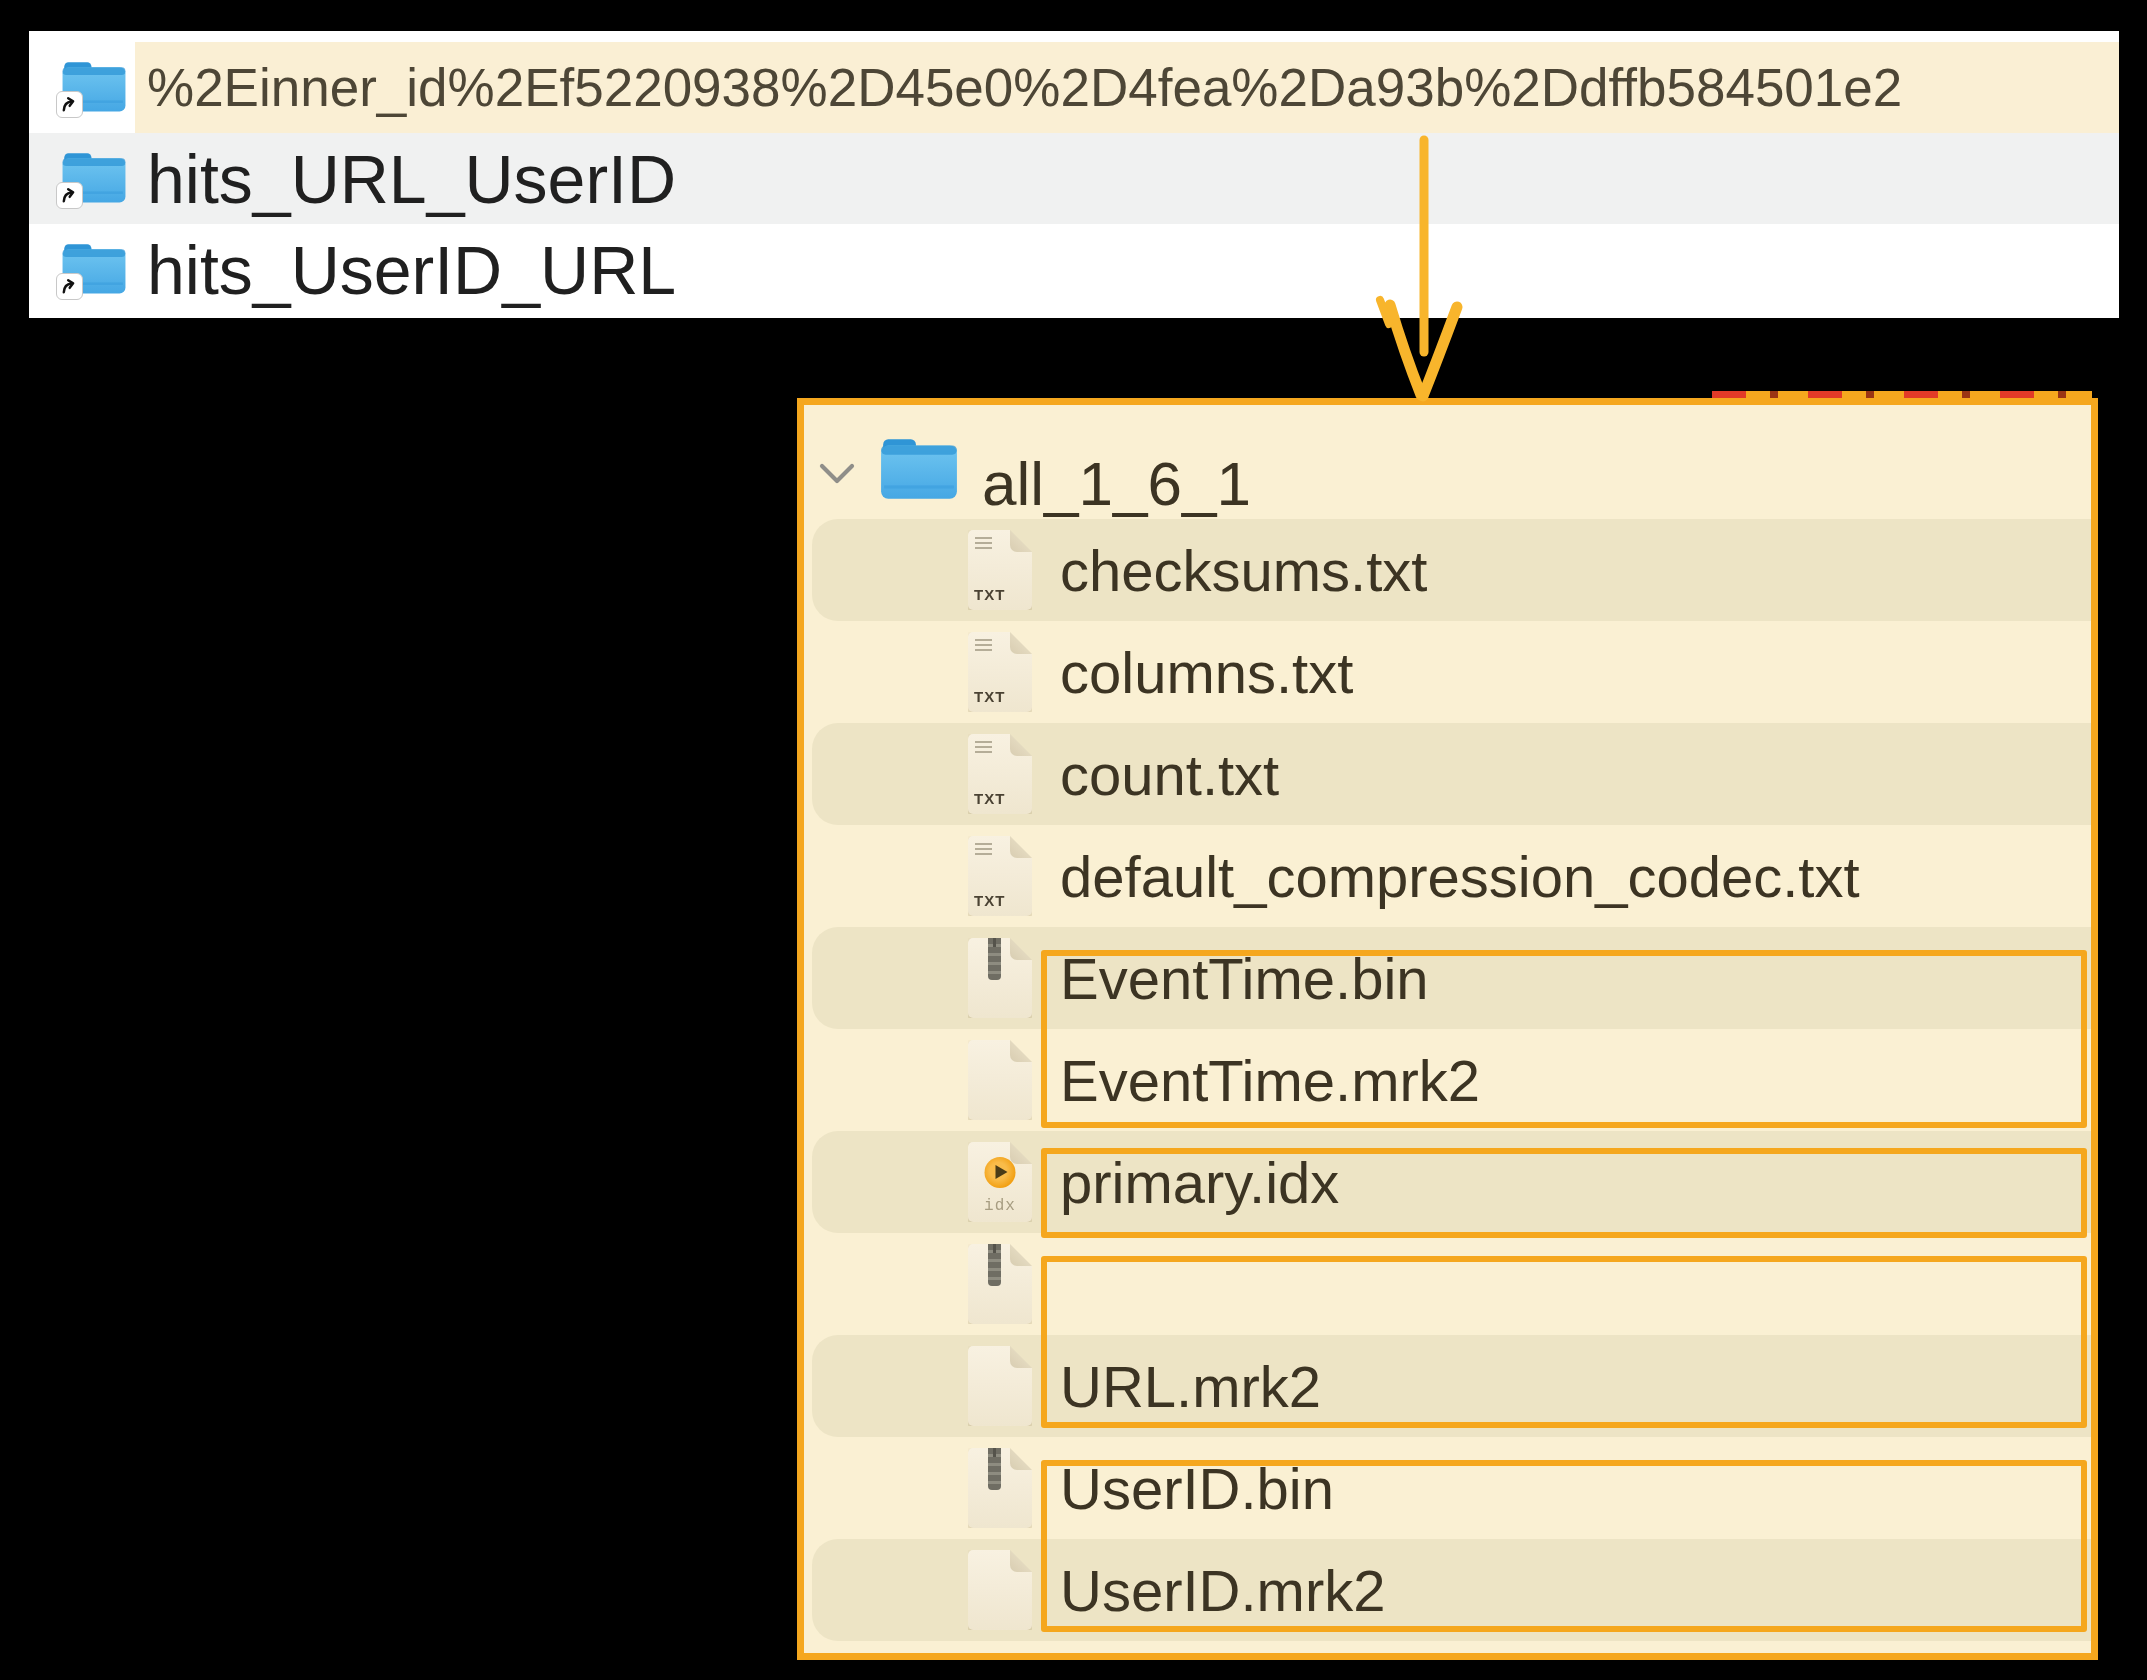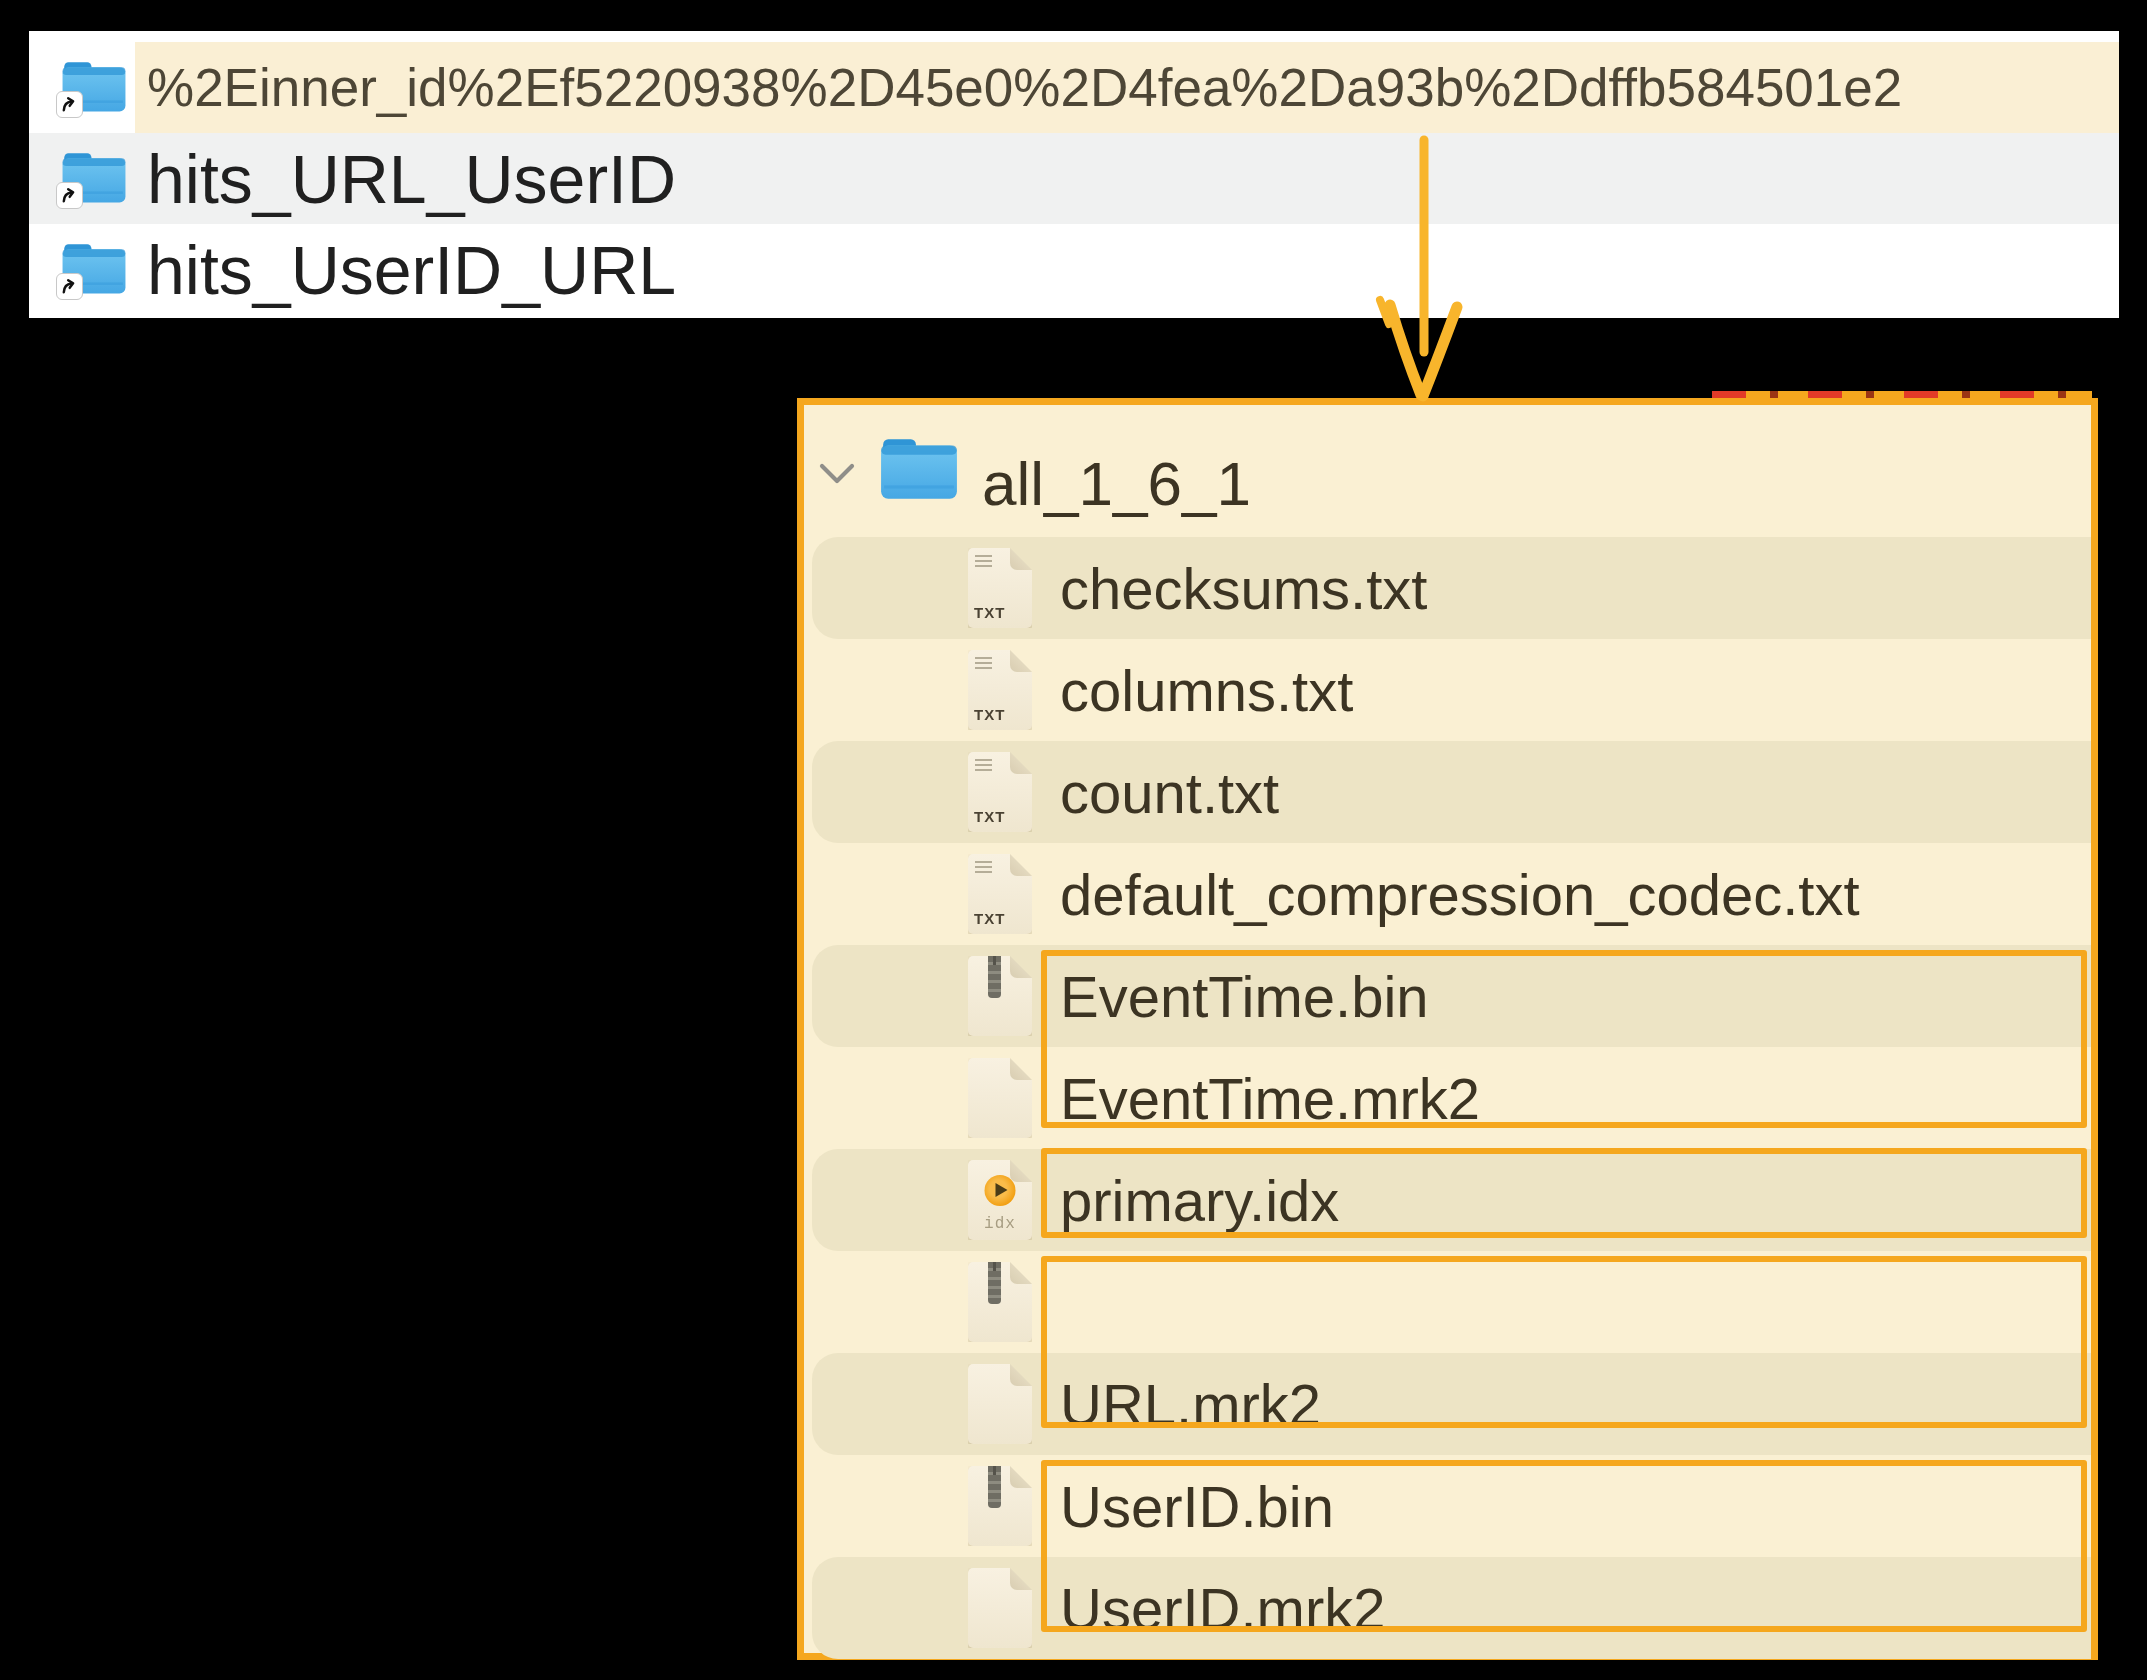--- a/index.html
+++ b/index.html
@@ -34,21 +34,21 @@
   .alias svg{width:19px;height:19px;}
 
   
   .tree-panel{position:absolute;left:797px;top:398px;width:1301px;height:1262px;box-sizing:border-box;
               border:7px solid var(--accent-orange);background:var(--panel-cream);}
   .tree-head{position:absolute;left:0;top:14px;right:0;height:104px;}
   .tree-head .chev{position:absolute;left:14px;top:42px;width:38px;height:26px;}
   .tree-head .ficon-folder{position:absolute;left:74px;top:14px;width:82px;height:70px;}
   .tree-head .hlabel{position:absolute;left:178px;top:12px;height:104px;display:flex;align-items:center;
                      font-size:62px;color:var(--tree-text);white-space:nowrap;}
-  .rows{position:absolute;left:0;top:132px;right:0;}
+  .rows{position:absolute;left:0;top:114px;right:0;}
   .frow{position:relative;height:102px;}
   .frow.stripe::before{content:'';position:absolute;left:8px;right:0;top:0;bottom:0;
                        background:var(--row-stripe);border-radius:26px 0 0 26px;}
   .frow .iconwrap{position:absolute;left:158px;top:0;width:76px;height:102px;
                   display:flex;align-items:center;justify-content:center;}
   .frow .fname{position:absolute;left:256px;top:0;height:102px;display:flex;align-items:center;
                font-size:58px;color:var(--tree-text);white-space:nowrap;}
 
   
   .gbox{position:absolute;left:237px;width:1046px;box-sizing:border-box;

